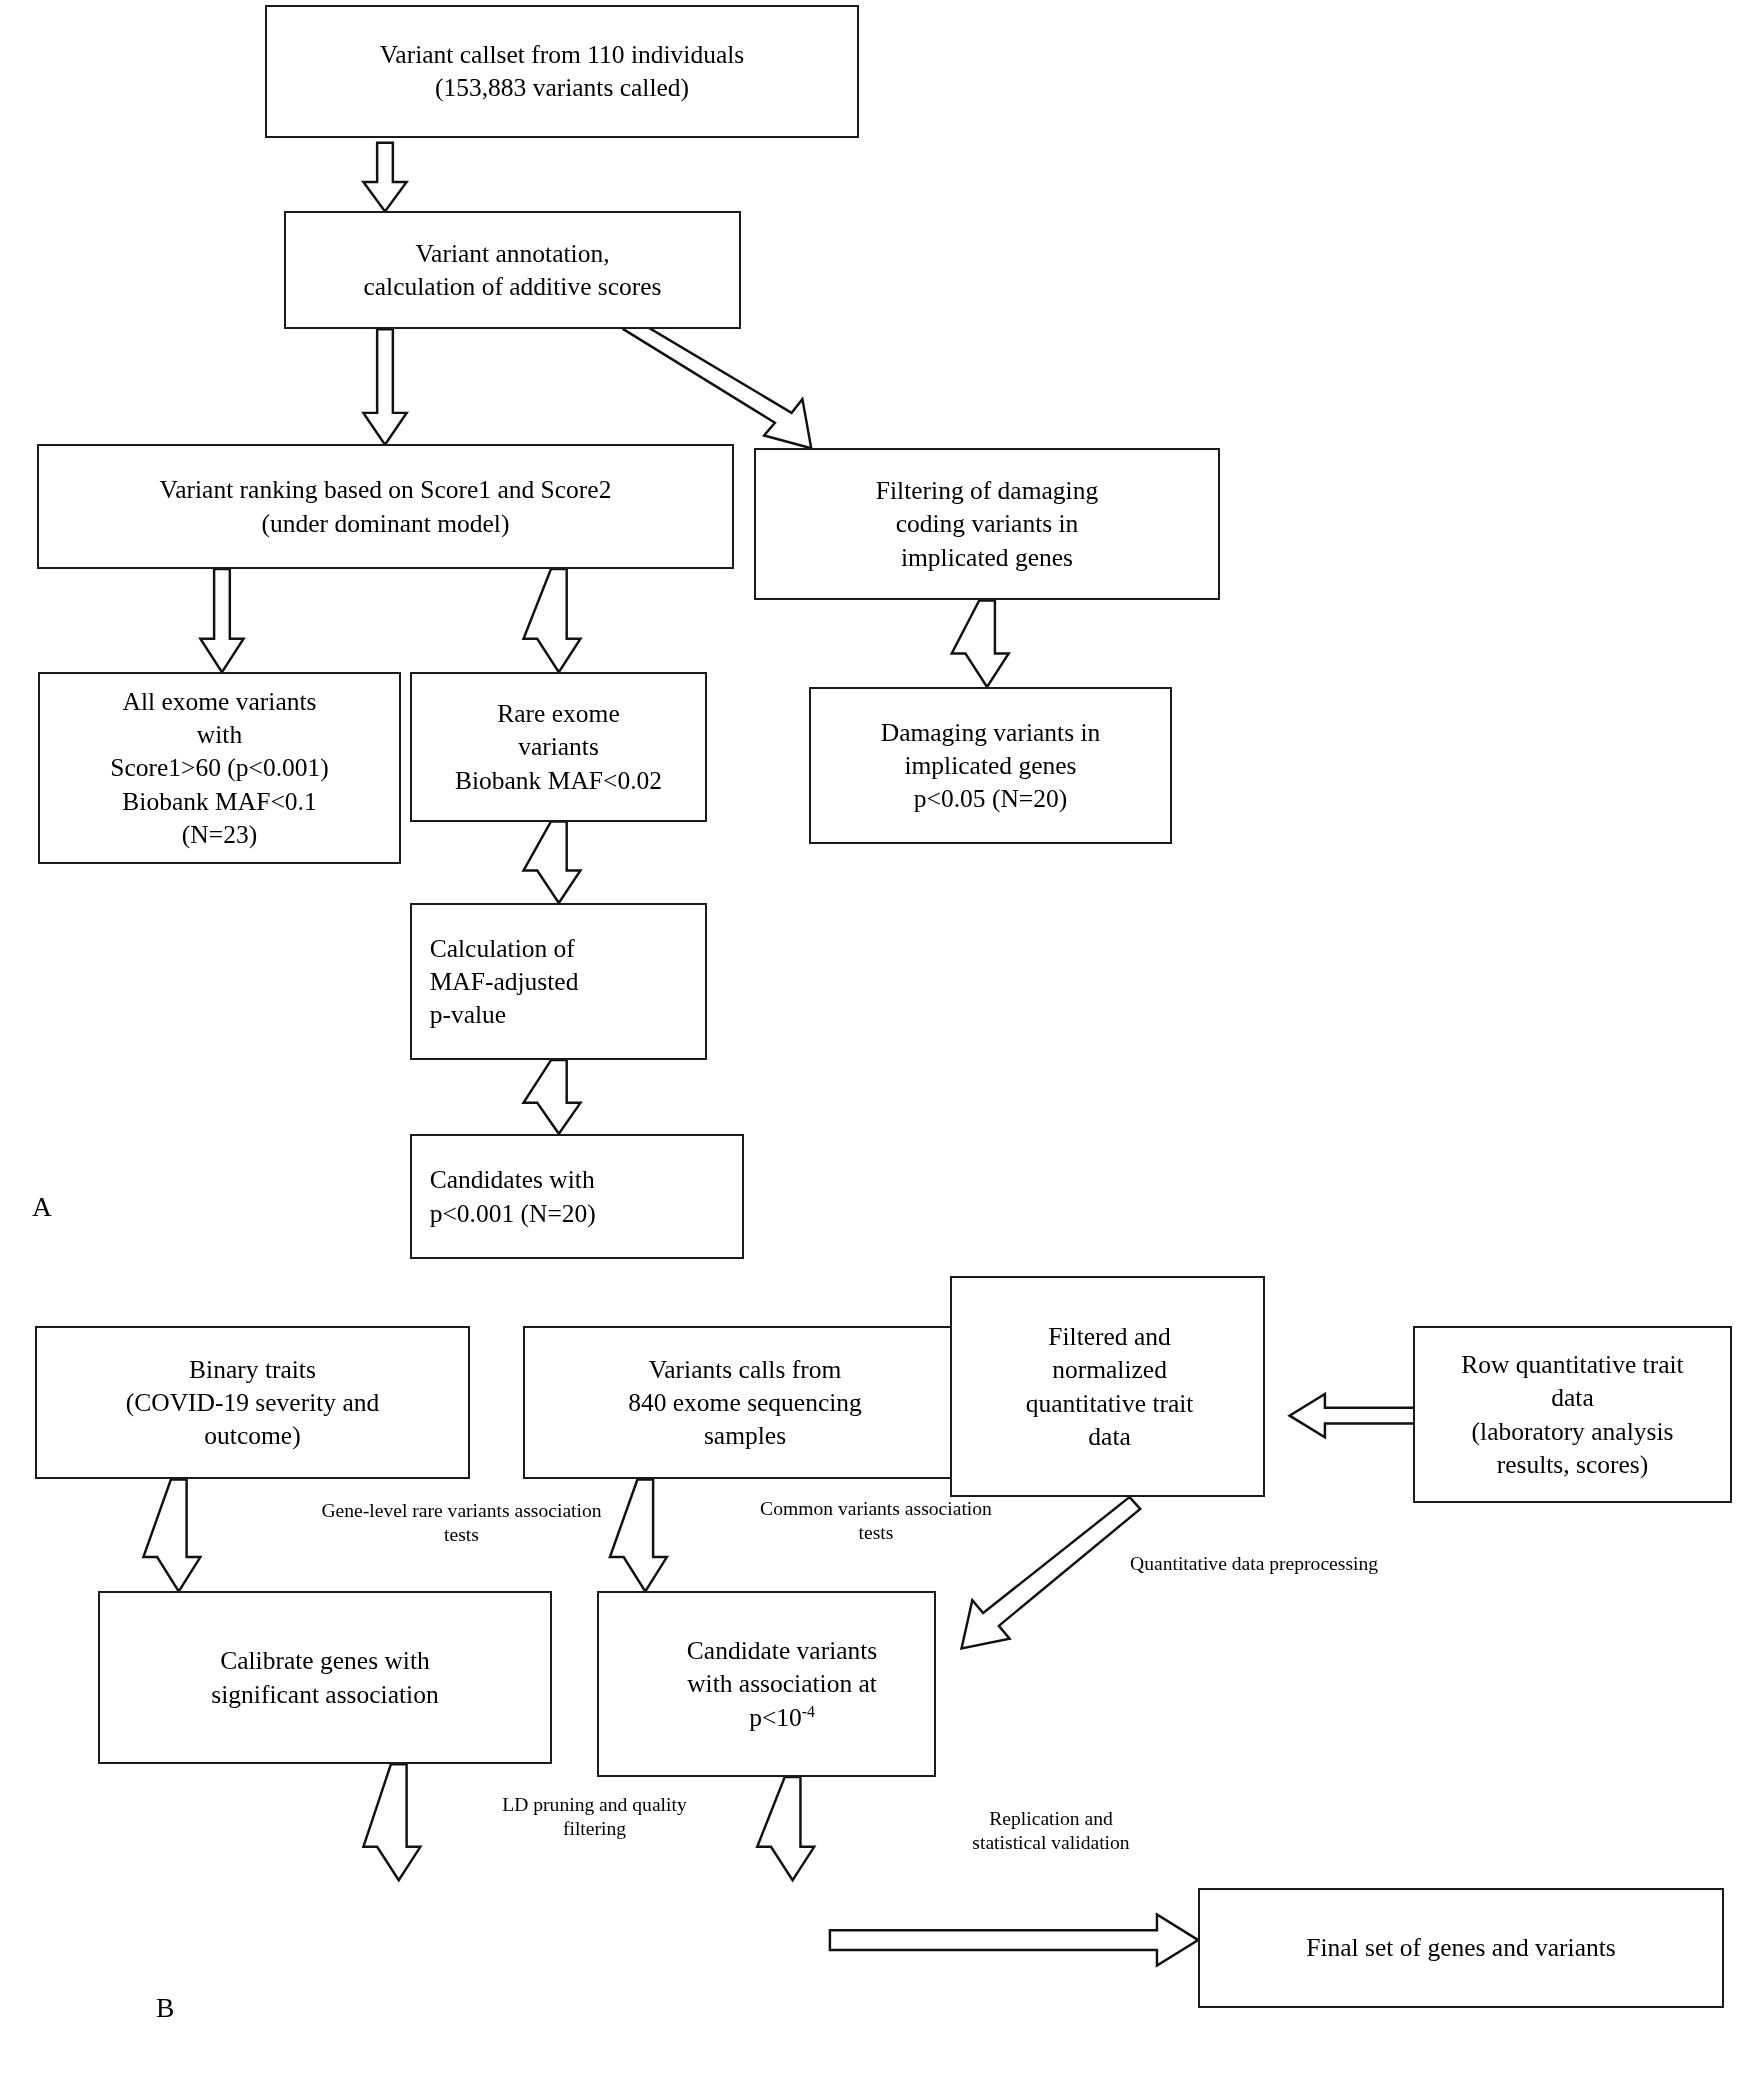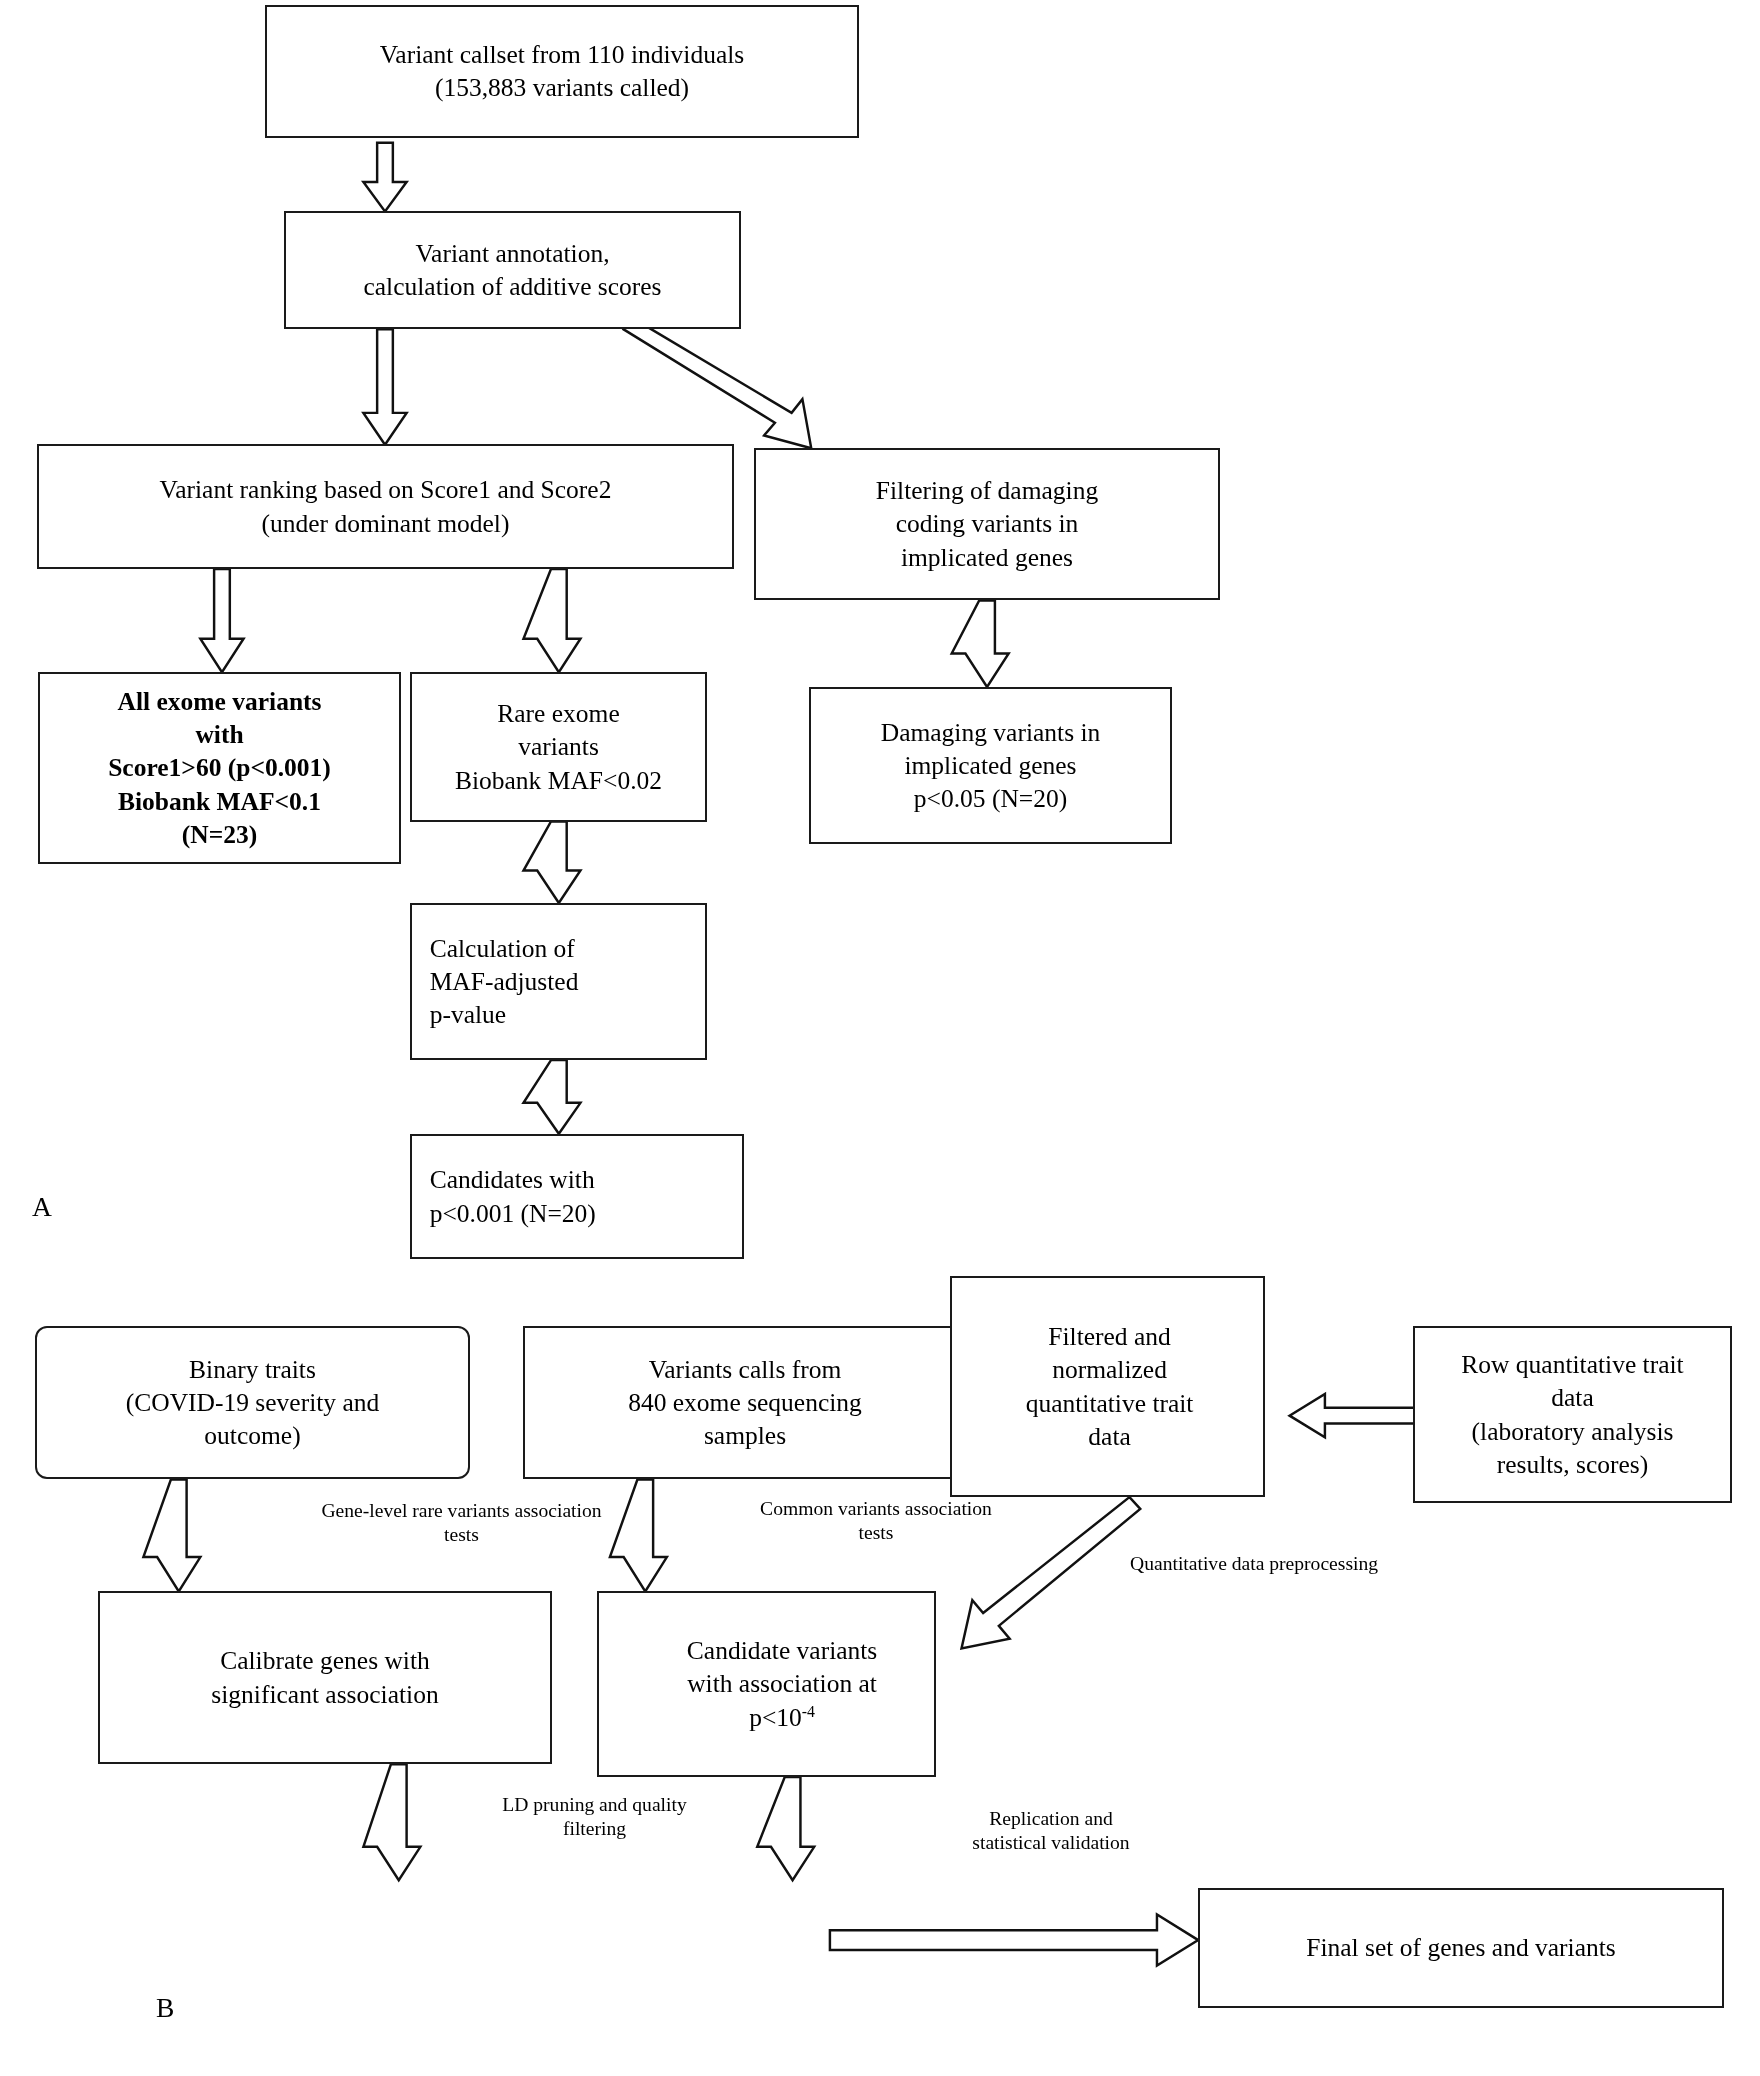--- a/index.html
+++ b/index.html
@@ -119,21 +119,21 @@
     <span class="txt">Variant ranking based on Score1 and Score2
 (under dominant model)</span>
   </div>
 
   <div class="box" style="left:754px; top:448px; width:466px; height:152px;">
     <span class="txt">Filtering of damaging
 coding variants in
 implicated genes</span>
   </div>
 
-  <div class="box" style="left:38px; top:672px; width:363px; height:192px;font-weight:bold;">
+  <div class="box" style="left:38px; top:672px; width:363px; height:192px;">
     <span class="txt">All exome variants
 with
 Score1&gt;60 (p&lt;0.001)
 Biobank MAF&lt;0.1
 (N=23)</span>
   </div>
 
   <div class="box" style="left:410px; top:672px; width:297px; height:150px;">
     <span class="txt">Rare exome
 variants
@@ -152,21 +152,21 @@
 p-value</span>
   </div>
 
   <div class="box justify" style="left:410px; top:1134px; width:334px; height:125px; padding:6.9px 17.7px;">
     <span class="txt">Candidates    with
 p&lt;0.001 (N=20)</span>
   </div>
 
   <div class="panel-label" style="left:32px; top:1193px;">A</div>
 
-  <div class="box" style="left:35px; top:1326px; width:435px; height:153px;border-radius:12px;">
+  <div class="box" style="left:35px; top:1326px; width:435px; height:153px;">
     <span class="txt">Binary traits
 (COVID-19 severity and
 outcome)</span>
   </div>
 
   <div class="box" style="left:491px; top:1326px; width:444px; height:153px;margin-left:32px;">
     <span class="txt">Variants calls from
 840 exome sequencing
 samples</span>
   </div>

